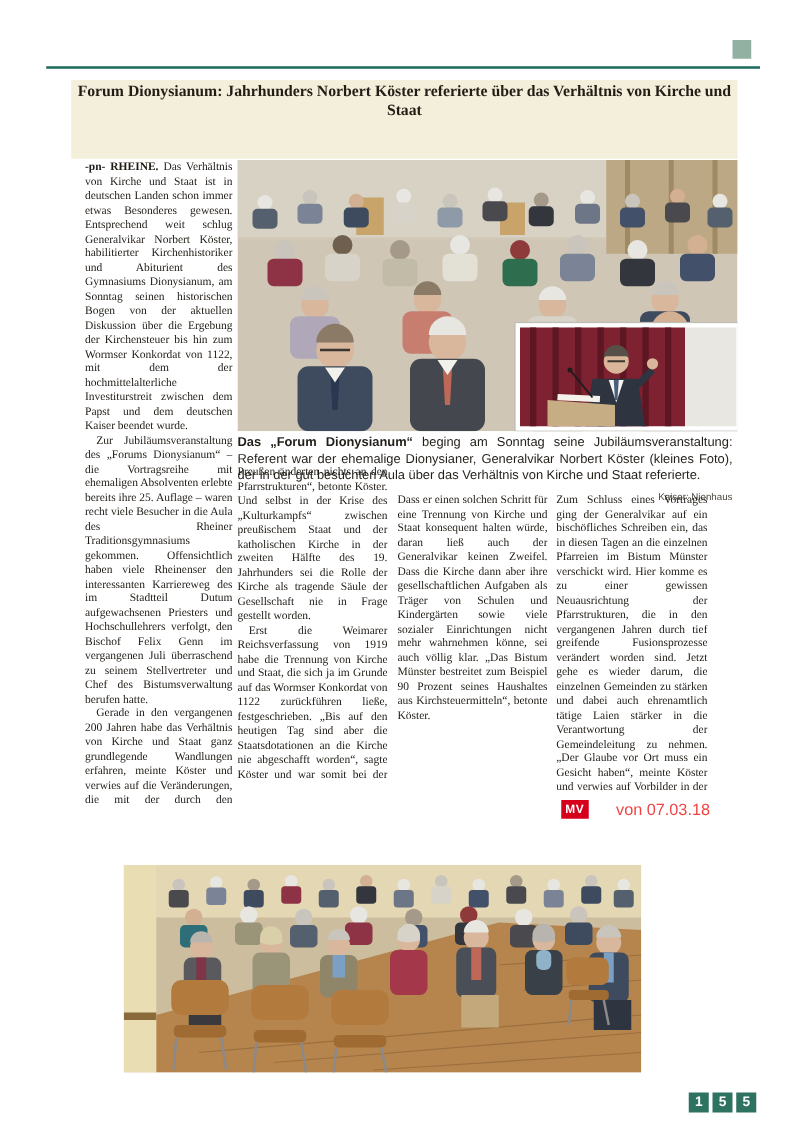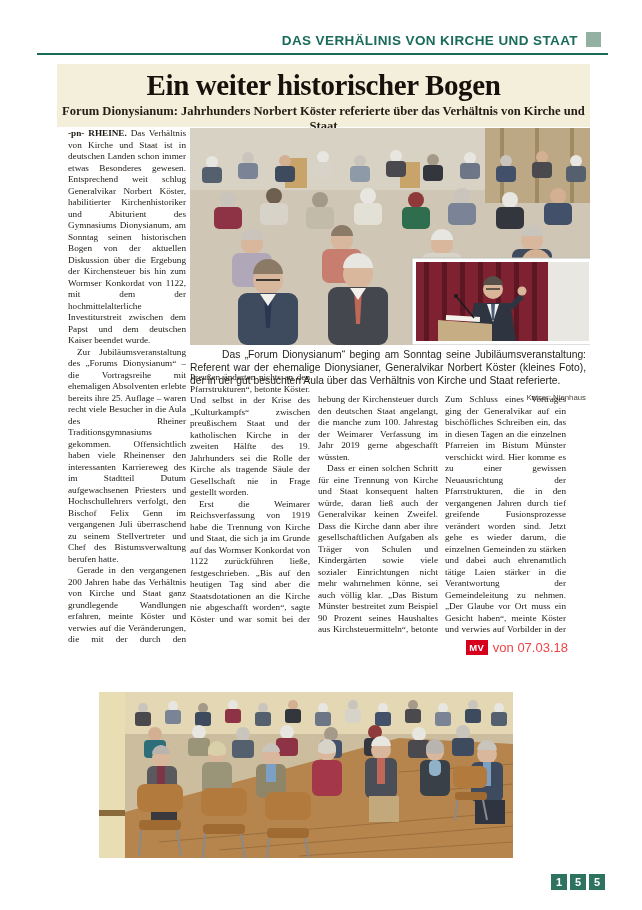--- a/index.html
+++ b/index.html
@@ -29,43 +29,42 @@
   .col2{top:372px;left:190px;width:120px;height:254px;}
   .col3{top:394px;left:318px;width:120px;height:240px;}
   .col4{top:394px;left:445px;width:121px;height:242px;}
   
   .main-photo{position:absolute;top:128px;left:190px;width:400px;height:217px;}
   .bottom-photo{position:absolute;top:692px;left:99px;width:414px;height:166px;}
   svg{display:block;width:100%;height:100%;}
   
   .caption{position:absolute;top:348px;left:190px;width:396px;
     font-size:10.3px;line-height:13px;color:#221e18;text-align:justify;}
-  .caption b{font-weight:normal;margin-left:32px;}
+  .caption b{font-weight:bold;}
   .caption .credit{float:right;font-size:7.8px;color:#4c463e;margin-top:4px;}
   
   .stamp{position:absolute;top:639px;left:445px;width:123px;height:17px;
-    display:flex;align-items:center;justify-content:flex-end;gap:5px;}
+    display:flex;align-items:center;justify-content:flex-end;gap:22px;}
   .mv-logo{width:22px;height:15px;background:#d6001c;color:#fff;font-weight:bold;
     font-size:9.5px;display:flex;align-items:center;justify-content:center;letter-spacing:.5px;}
   .stamp .date{font-size:13px;color:#ef4444;}
   
   .pager{position:absolute;top:874px;left:551px;display:flex;gap:3px;}
   .pager span{width:16px;height:16px;background:#2e7260;color:#fff;font-weight:bold;
     font-size:11px;display:flex;align-items:center;justify-content:center;}
 </style>
 </head>
 <body>
 
 <div class="kicker">
-  <span>DAS VERHÄLINIS VON KIRCHE UND STAAT</span><span class="sq"></span>
+  <span class="sq"></span>
 </div>
 <div class="rule"></div>
 
 <div class="headline-box">
-  <h1>Ein weiter historischer Bogen</h1>
   <h2>Forum Dionysianum: Jahrhunders Norbert Köster referierte über das Verhältnis von Kirche und Staat</h2>
 </div>
 
 <div class="bodycol col1">
   <p><b>-pn- RHEINE.</b> <span>Das Verhältnis von Kirche und Staat ist in deutschen Landen schon immer etwas Besonderes gewesen. Entsprechend weit schlug Generalvikar Norbert Köster, habilitierter Kirchenhistoriker und Abiturient des Gymnasiums Dionysianum, am Sonntag seinen historischen Bogen von der aktuellen Diskussion über die Ergebung der Kirchensteuer bis hin zum Wormser Konkordat von 1122, mit dem der hochmittelalterliche Investiturstreit zwischen dem Papst und dem deutschen Kaiser beendet wurde.</span></p>
   <p>Zur Jubiläumsveranstaltung des „Forums Dionysianum“ – die Vortragsreihe mit ehemaligen Absolventen erlebte bereits ihre 25. Auflage – waren recht viele Besucher in die Aula des Rheiner Traditionsgymnasiums gekommen. Offensichtlich haben viele Rheinenser den interessanten Karriereweg des im Stadtteil Dutum aufgewachsenen Priesters und Hochschullehrers verfolgt, den Bischof Felix Genn im vergangenen Juli überraschend zu seinem Stellvertreter und Chef des Bistumsverwaltung berufen hatte.</p>
   <p>Gerade in den vergangenen 200 Jahren habe das Verhältnis von Kirche und Staat ganz grundlegende Wandlungen erfahren, meinte Köster und verwies auf die Veränderungen, die mit der durch den französischen Eroberer Napoleon eingeleiteten Säkularisation eingeleitet worden sei. „Aber auch Napoleon und nach ihm die</p>
 </div>
 
 <div class="main-photo">
@@ -193,21 +192,20 @@
   <b>Das „Forum Dionysianum“</b>
   <span>beging am Sonntag seine Jubiläumsveranstaltung: Referent war der ehemalige Dionysianer, Generalvikar Norbert Köster (kleines Foto), der in der gut besuchten Aula über das Verhältnis von Kirche und Staat referierte.</span>
   <span class="credit">Kaiser: Nienhaus</span>
 </div>
 
 <div class="bodycol col2">
   <p>Preußen änderten nichts an den Pfarrstrukturen“, betonte Köster. Und selbst in der Krise des „Kulturkampfs“ zwischen preußischem Staat und der katholischen Kirche in der zweiten Hälfte des 19. Jahrhunders sei die Rolle der Kirche als tragende Säule der Gesellschaft nie in Frage gestellt worden.</p>
   <p>Erst die Weimarer Reichsverfassung von 1919 habe die Trennung von Kirche und Staat, die sich ja im Grunde auf das Wormser Konkordat von 1122 zurückführen ließe, festgeschrieben. „Bis auf den heutigen Tag sind aber die Staatsdotationen an die Kirche nie abgeschafft worden“, sagte Köster und war somit bei der Diskussion um die Er-</p>
 </div>
 <div class="bodycol col3">
-  <p>hebung der Kirchensteuer durch den deutschen Staat angelangt, die manche zum 100. Jahrestag der Weimarer Verfassung im Jahr 2019 gerne abgeschafft wüssten.</p>
   <p>Dass er einen solchen Schritt für eine Trennung von Kirche und Staat konsequent halten würde, daran ließ auch der Generalvikar keinen Zweifel. Dass die Kirche dann aber ihre gesellschaftlichen Aufgaben als Träger von Schulen und Kindergärten sowie viele sozialer Einrichtungen nicht mehr wahrnehmen könne, sei auch völlig klar. „Das Bistum Münster bestreitet zum Beispiel 90 Prozent seines Haushaltes aus Kirchsteuermitteln“, betonte Köster.</p>
 </div>
 <div class="bodycol col4">
   <p>Zum Schluss eines Vortrages ging der Generalvikar auf ein bischöfliches Schreiben ein, das in diesen Tagen an die einzelnen Pfarreien im Bistum Münster verschickt wird. Hier komme es zu einer gewissen Neuausrichtung der Pfarrstrukturen, die in den vergangenen Jahren durch tief greifende Fusionsprozesse verändert worden sind. Jetzt gehe es wieder darum, die einzelnen Gemeinden zu stärken und dabei auch ehrenamtlich tätige Laien stärker in die Verantwortung der Gemeindeleitung zu nehmen. „Der Glaube vor Ort muss ein Gesicht haben“, meinte Köster und verwies auf Vorbilder in der französischen katholischen Kirche.</p>
 </div>
 
 <div class="stamp">
   <span class="mv-logo">MV</span>
   <span class="date">von 07.03.18</span>
 </div>

